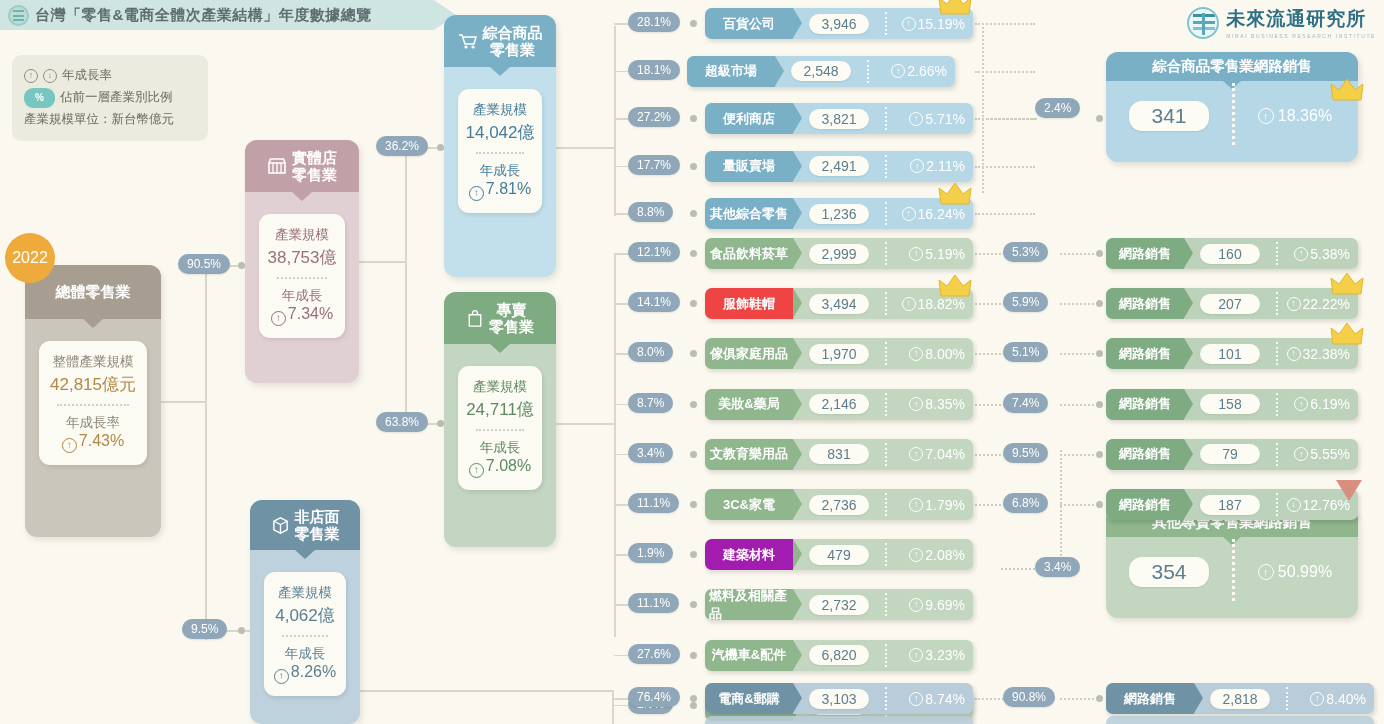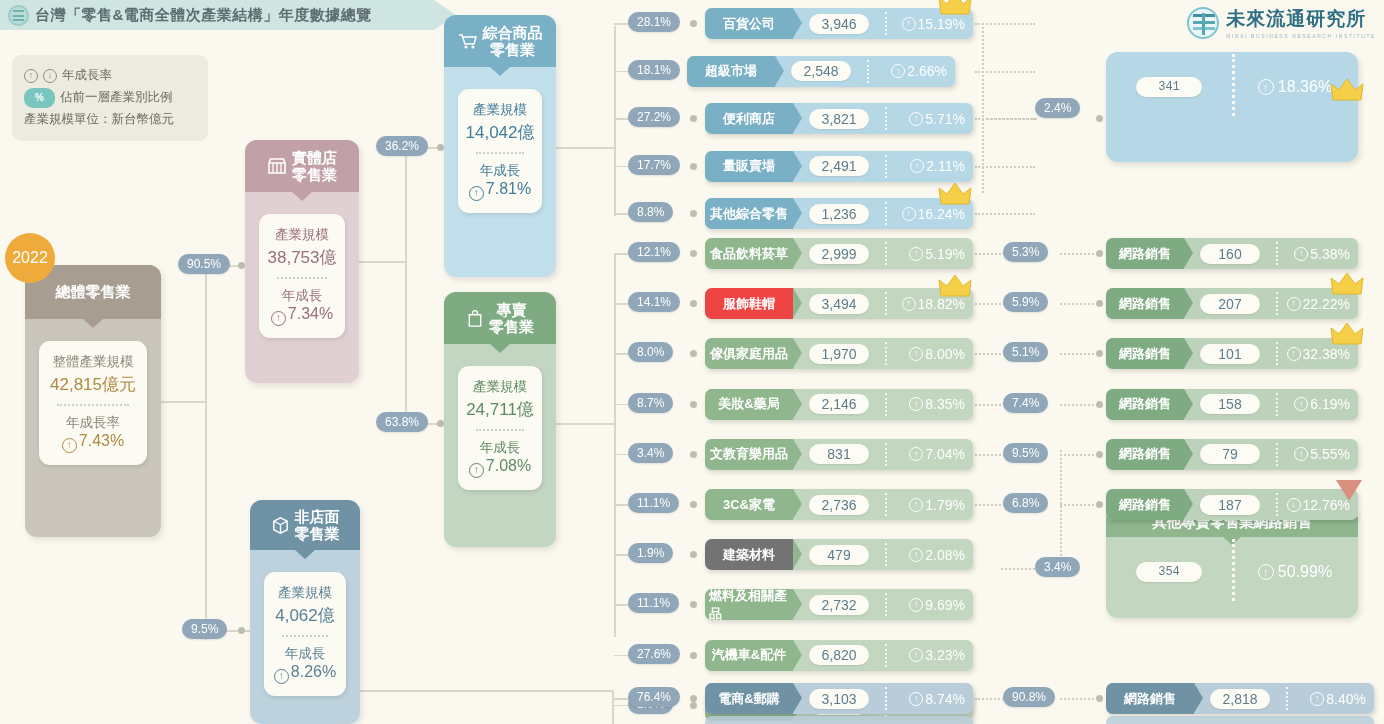--- a/index.html
+++ b/index.html
@@ -148,22 +148,22 @@
   }
   .panel .phead .notch{
     position:absolute;bottom:-8px;left:50%;transform:translateX(-50%);
     border-left:9px solid transparent;border-right:9px solid transparent;
   }
   .panel .pbody{ display:flex; align-items:center; position:relative; height:70px;}
   .panel .pbody .half{ flex:1; display:flex; align-items:center; justify-content:center;}
   .panel .vdash{ position:absolute; left:50%; top:2px; bottom:6px;
                  border-left:3px dotted rgba(255,255,255,.9); }
   .panel .pnum{
-    background:#fdfcf4; border-radius:13px; color:#5c7d8e; font-size:12px;
-    padding:3px 22px; box-shadow:0 1px 2px rgba(0,0,0,.08);font-family:Liberation Mono, monospace;
+    background:#fdfcf4; border-radius:13px; color:#5c7d8e; font-size:21px;
+    padding:3px 22px; box-shadow:0 1px 2px rgba(0,0,0,.08);
   }
   .panel .pgr{ color:#fff; font-size:16px; display:flex;align-items:center;}
   .panel .pgr .arr{ border-color:#fff;color:#fff;width:16px;height:16px;font-size:11px;margin-right:4px;}
 
   
   .ln{ position:absolute; background:#d9d7c9; z-index:1; }
   .lnv{ width:1.5px; }
   .lnh{ height:1.5px; }
   .dot{ position:absolute; width:7px;height:7px;border-radius:50%;
         background:#bdbdb2; z-index:3;}
@@ -294,20 +294,24 @@
   <div class="inner" style="color:#5e8a62;">
     <div class="lbl">產業規模</div>
     <div class="val">24,711億</div>
     <div class="dots"></div>
     <div class="grow">年成長</div>
     <div class="growv"><span class="arr">↑</span><span>7.08%</span></div>
   </div>
 </div>
 
 <div class="panel" style="left:1106px;top:52px;width:252px;height:110px;background:#b5d7e6;">
+  <div class="phead" style="background:#79b0c6;">
+    <span>綜合商品零售業網路銷售</span>
+    <span class="notch" style="border-top:8px solid #79b0c6;"></span>
+  </div>
   <div class="pbody">
     <span class="vdash" style="border-color:#fdfcf4;"></span>
     <div class="half">
         <span class="pnum">341</span>
       </div>
     <div class="half">
         <span class="pgr">
           <span class="arr">↑</span>
           <span>18.36%</span>
         </span>
@@ -661,21 +665,21 @@
       </span>
     </div>
   </div>
     <svg class="downmark" style="left:1334px;top:477px;" viewBox="0 0 30 26">
     <path d="M2 3h26L15 24z" fill="#d98f80"></path>
     </svg>
     <div class="ln lnh" style="left:614px;top:554.2px;width:52px;"></div>
     <div class="dot" style="left:690px;top:551.2px;"></div>
     <div class="badge" style="left:628px;top:543.2px;">1.9%</div>
     <div class="row" style="left:705px;top:539.2px;width:268px;background:#c2d6c0;">
-    <div class="rname" style="width:88px;background:#737373;">
+    <div class="rname" style="width:88px;background:#a21caf;">
       <span>建築材料</span>
       <span style="position:absolute;right:-9px;top:0;border-top:15.5px solid transparent;border-bottom:15.5px solid transparent;border-left:9px solid #8fb68c;"></span>
     </div>
     <div class="rbody">
       <span class="vsep"></span>
       <span class="pill">479</span>
       <span class="gr">
         <span class="arr">↑</span>2.08%
       </span>
     </div>

